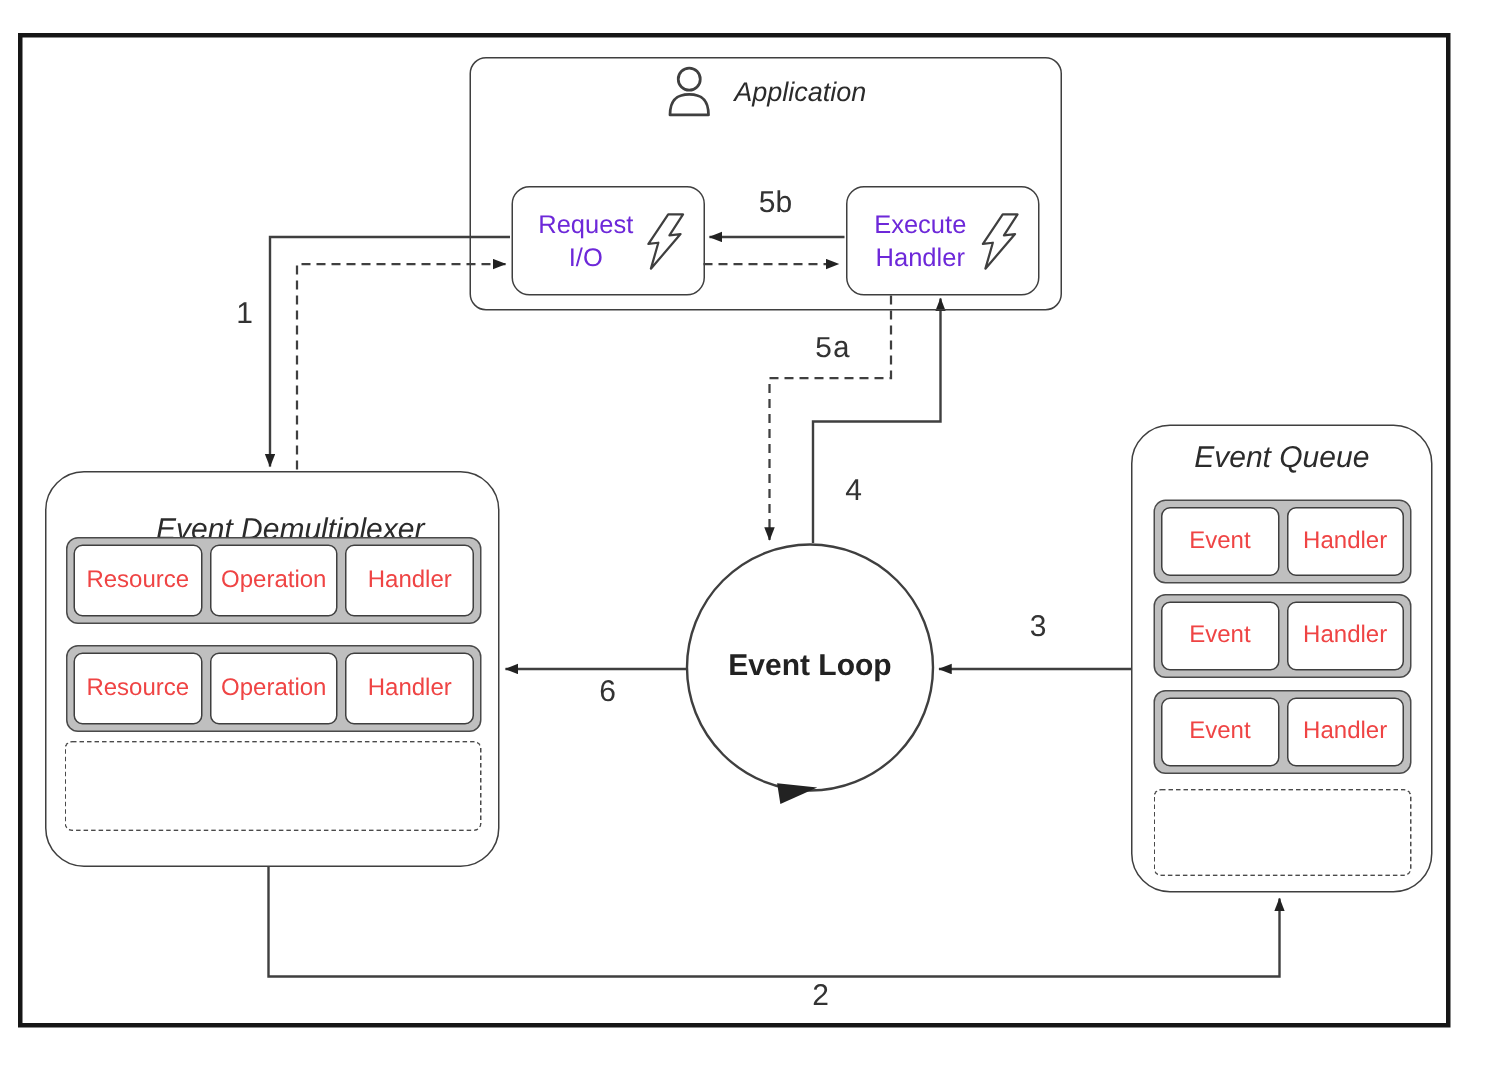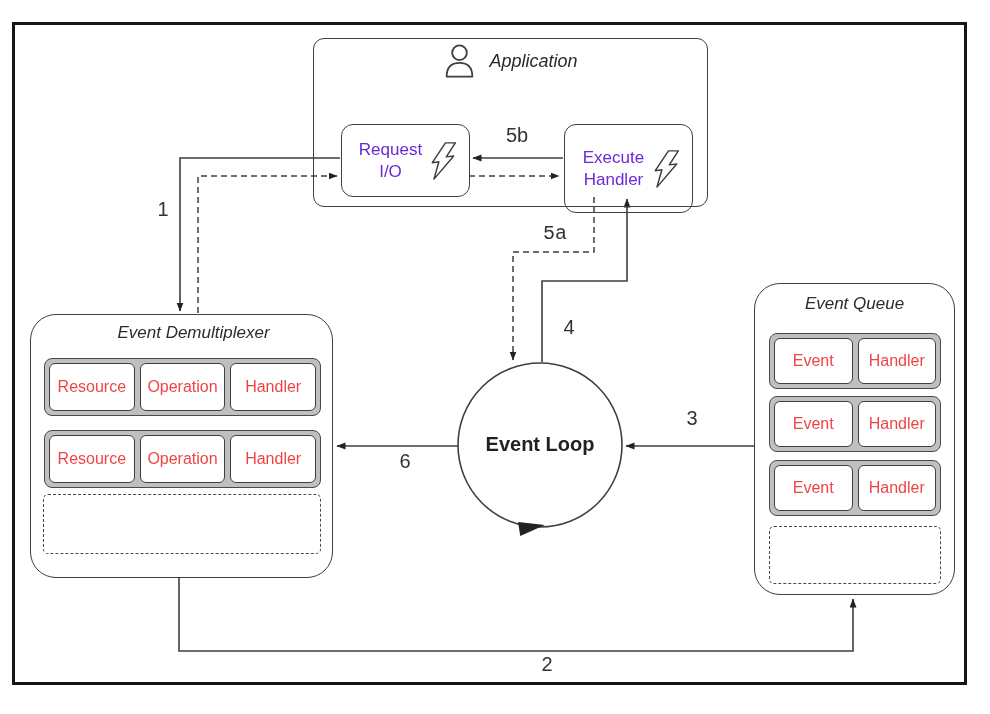--- a/index.html
+++ b/index.html
@@ -22,21 +22,21 @@
   .smallbox{
     box-sizing:border-box;border:1.9px solid #3f3f3f;border-radius:12px;
     background:transparent;display:flex;align-items:center;
     justify-content:space-between;padding:0 12px 0 10px;
   }
   .smallbox .lbl{
     flex:1;text-align:center;font-size:17px;line-height:1.25;color:#6d28d9;
     width:76px;
   }
   .boxtitle{
-    font-style:italic;font-size:17px;color:#2b2b2b;text-align:center;
+    font-style:italic;font-size:20px;color:#2b2b2b;text-align:center;
     left:0;right:0;
   }
   .apphead{
     left:0;right:0;top:4px;display:flex;align-items:center;
     justify-content:center;gap:13px;
   }
   .apphead .boxtitle{position:static;font-size:18px;}
   .grayrow{
     box-sizing:border-box;background:#bfbfbf;border:1.6px solid #4a4a4a;
     border-radius:8px;display:flex;gap:5px;padding:4px;
@@ -106,32 +106,32 @@
 
   <div class="abs smallbox" style="left:27px;top:85px;width:129px;height:73px;">
     <span class="lbl">Request I/O</span>
     <span class="icon">
       <svg width="28" height="42" viewBox="0 0 34 48">
         <path d="M20 2 L4 26 L12 25 L6 46 L30 18 L21 19 L32 2 Z" fill="none" stroke="#3f3f3f" stroke-width="1.8" stroke-linejoin="round"></path>
       </svg>
     </span>
   </div>
 
-  <div class="abs smallbox" style="left:250px;top:85px;width:129px;height:89px;justify-content:flex-end;">
+  <div class="abs smallbox" style="left:250px;top:85px;width:129px;height:73px;justify-content:flex-end;">
     <span class="lbl">Execute Handler</span>
     <span class="icon">
       <svg width="28" height="42" viewBox="0 0 34 48">
         <path d="M20 2 L4 26 L12 25 L6 46 L30 18 L21 19 L32 2 Z" fill="none" stroke="#3f3f3f" stroke-width="1.8" stroke-linejoin="round"></path>
       </svg>
     </span>
   </div>
 </div>
 
 <div class="abs bigbox" style="left:30px;top:314px;width:303px;height:264px;border-radius:26px;">
-  <div class="abs boxtitle" style="top:8px;padding-left:24px;">Event Demultiplexer</div>
+  <div class="abs boxtitle" style="top:27px;padding-left:24px;">Event Demultiplexer</div>
 
   <div class="abs grayrow" style="left:13px;top:43px;width:277px;height:58px;">
     <div class="cell">Resource</div>
     <div class="cell">Operation</div>
     <div class="cell">Handler</div>
   </div>
 
   <div class="abs grayrow" style="left:13px;top:115px;width:277px;height:58px;">
     <div class="cell">Resource</div>
     <div class="cell">Operation</div>

